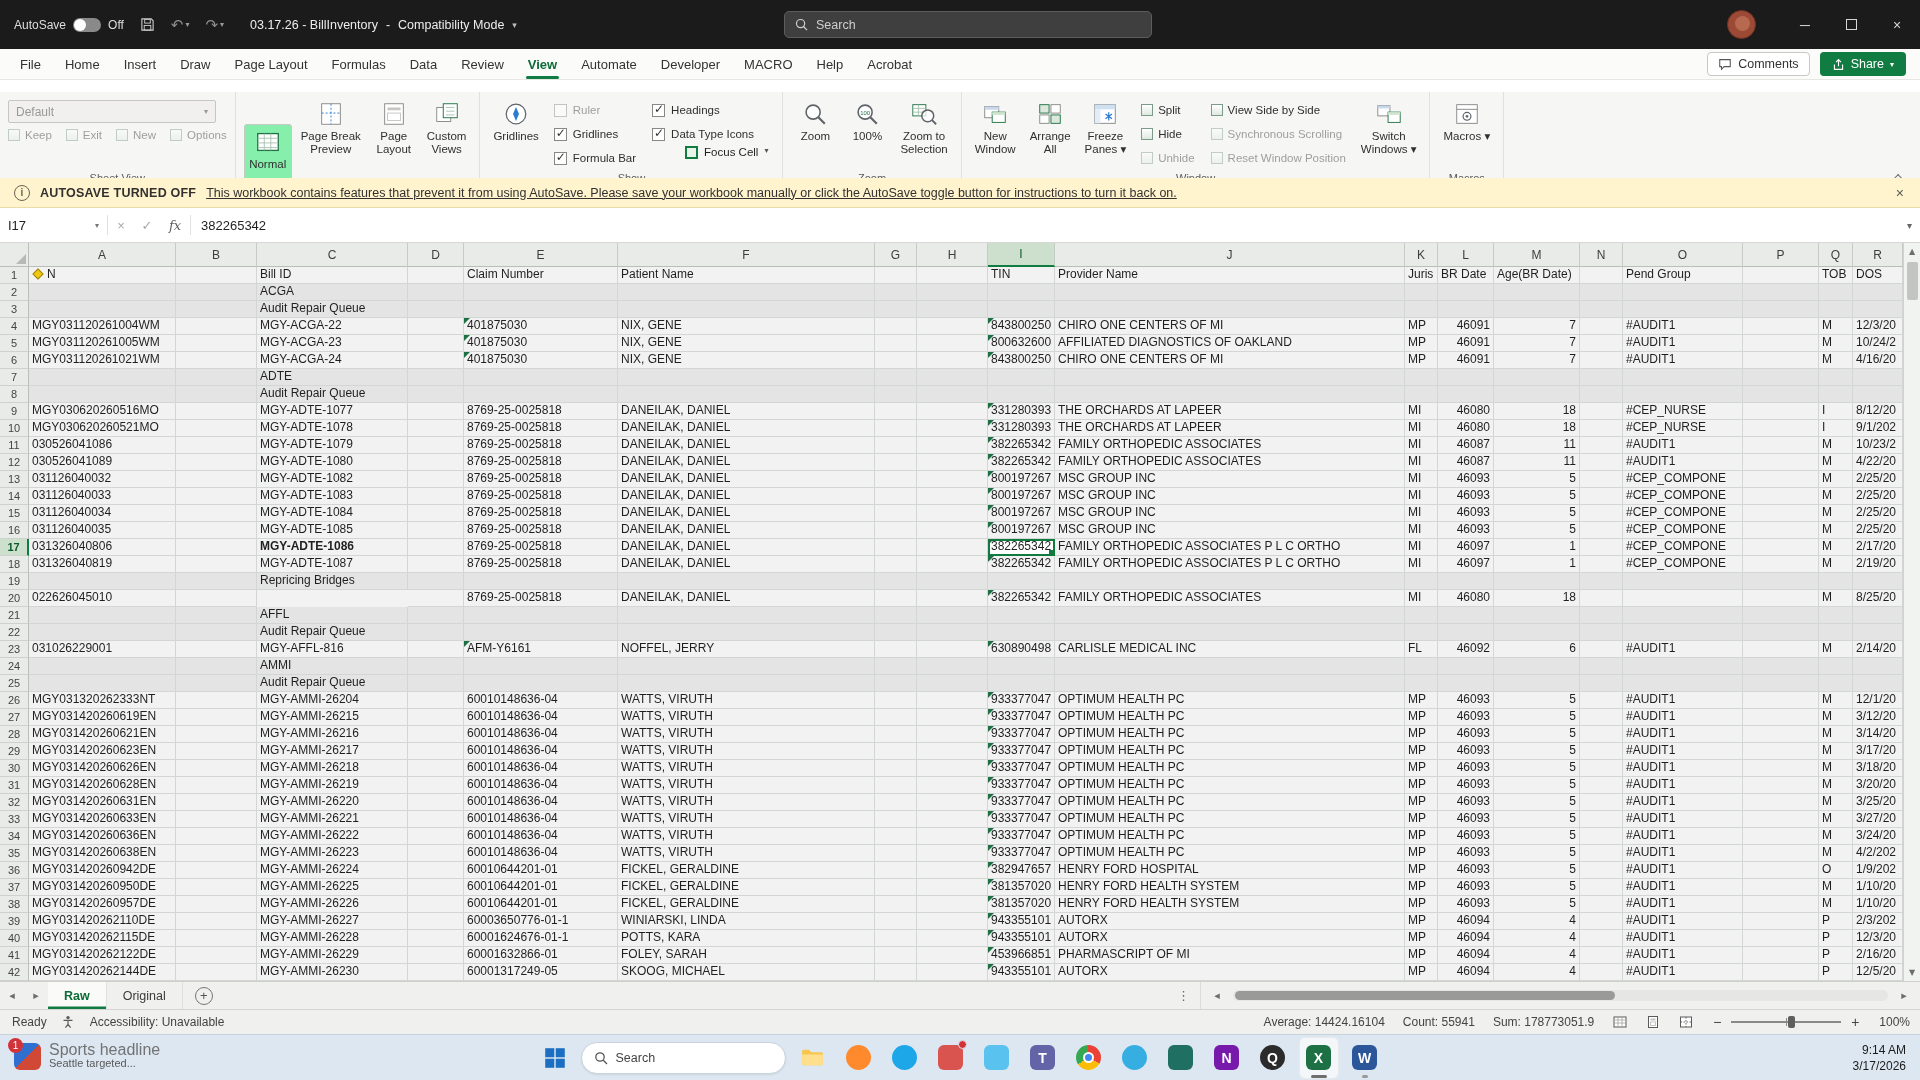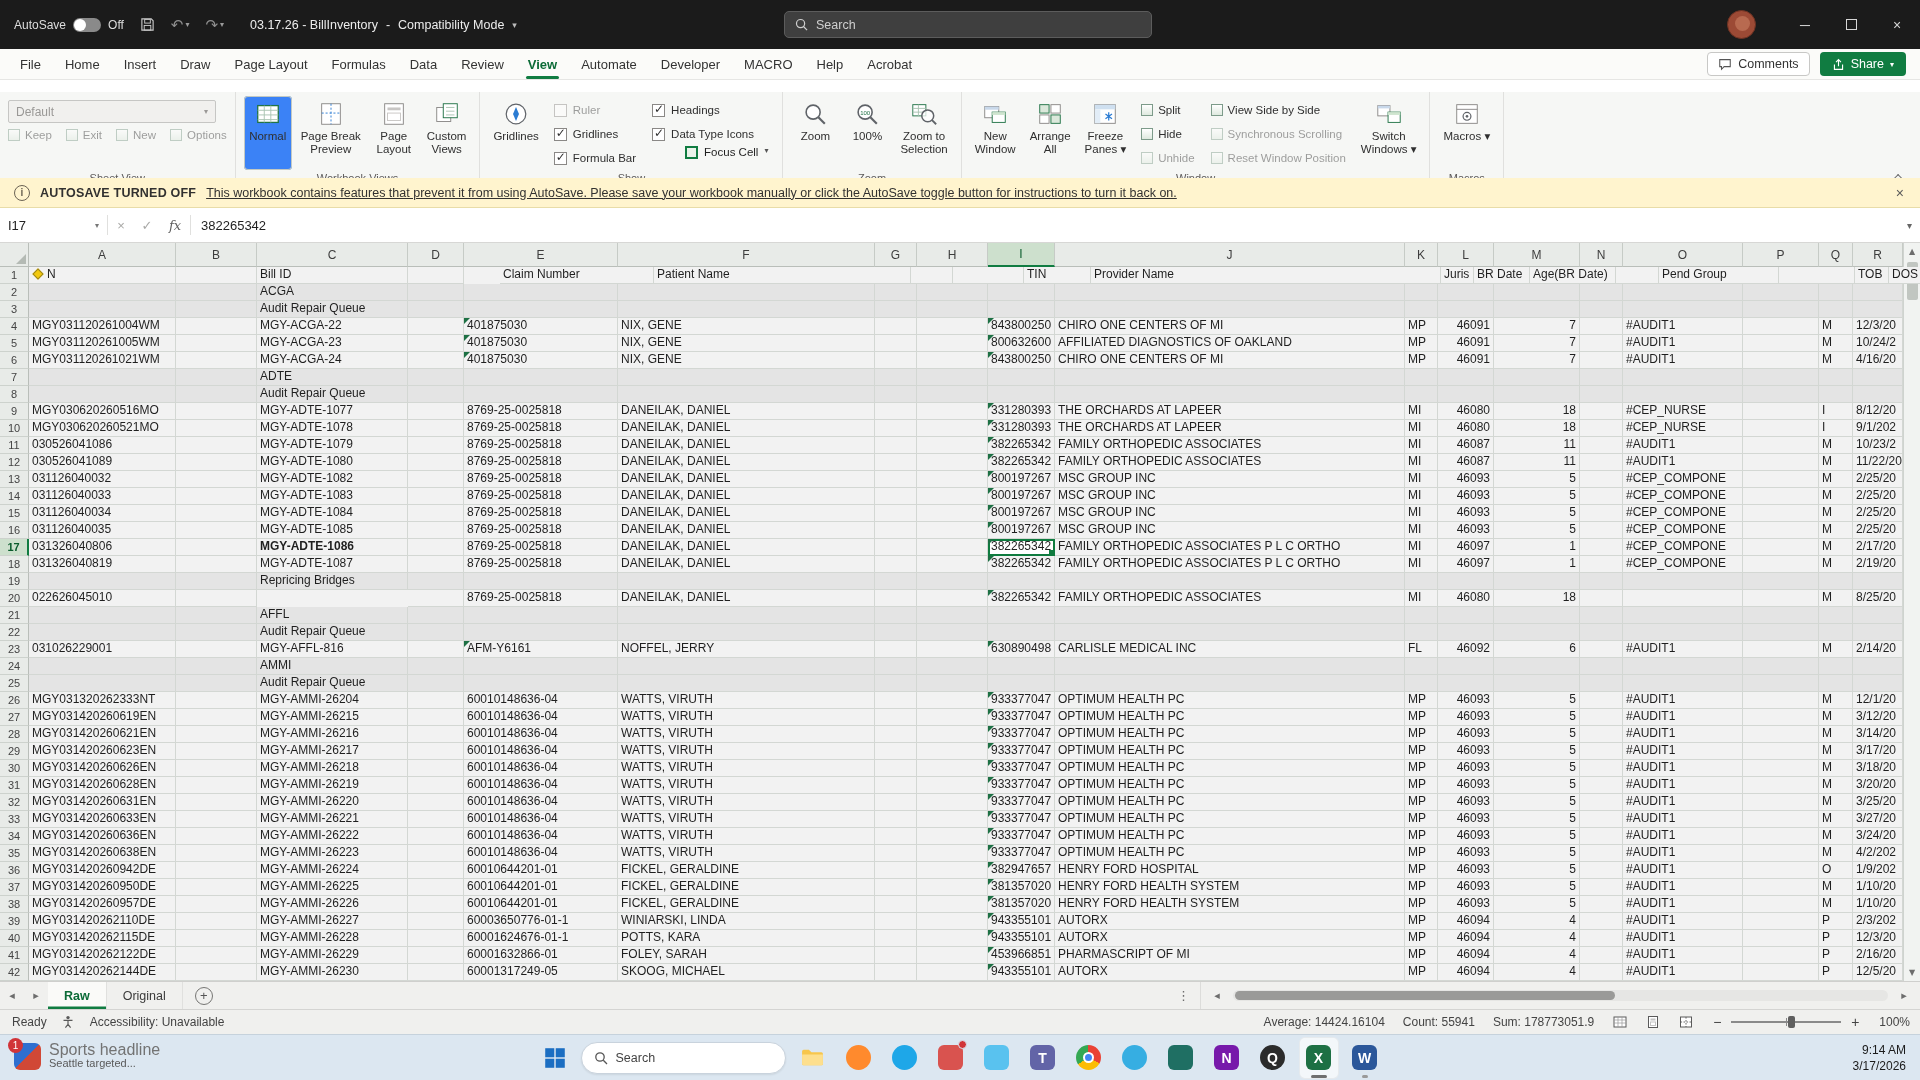--- a/index.html
+++ b/index.html
@@ -38,21 +38,21 @@
   .comments-btn{display:flex;align-items:center;gap:6px;border:1px solid #c8c8c6;border-radius:4px;height:24px;padding:0 10px;font-size:12.5px;color:#333;background:#fff;}
   .share-btn{display:flex;align-items:center;gap:6px;border-radius:4px;height:24px;padding:0 12px;font-size:12.5px;color:#fff;background:var(--accent);}
   .share-btn .dd{font-size:8px;}
 
   
   .ribbon{position:absolute;top:92px;left:0;width:1920px;height:98px;background:#f6f7f5;border-bottom:1px solid #d4d4d2;display:flex;}
   .rgroup{display:flex;flex-direction:column;padding:4px 8px 0;border-right:1px solid #e0e0de;}
   .rgc{flex:1;display:flex;align-items:flex-start;gap:4px;}
   .rgroup-label{height:19px;line-height:17px;text-align:center;font-size:11px;color:#5d5a58;}
   .bigbtn{min-width:48px;max-width:86px;height:74px;display:flex;flex-direction:column;align-items:center;padding:4px 5px 0;border-radius:4px;font-size:11.5px;color:#2f2f2f;text-align:center;}
-  .bigbtn.active{background:#3b82f6;box-shadow:inset 0 0 0 1px #c3c9c3;}
+  .bigbtn.active{background:#86efac;box-shadow:inset 0 0 0 1px #c3c9c3;margin-top:28px;}
   .bigbtn .bicon{width:28px;height:28px;}
   .bigbtn .bicon svg{width:100%;height:100%;}
   .blbl{line-height:13px;white-space:pre-line;margin-top:2px;}
   .ckcol{display:flex;flex-direction:column;justify-content:flex-start;margin:2px 6px 0 6px;}
   .check{display:flex;align-items:center;gap:6px;height:24px;font-size:11.5px;color:#2f2f2f;white-space:nowrap;}
   .check.dis{opacity:.45;}
   .cbox{width:13px;height:13px;border:1px solid #8a8886;background:#fff;position:relative;flex:none;}
   .cbox.checked:after{content:"✓";font-family:"DejaVu Sans",sans-serif;position:absolute;left:1px;top:-3px;font-size:12px;color:#2f2f2f;}
   .fcell{display:flex;gap:6px;height:24px;font-size:11.5px;white-space:nowrap;padding-left:33px;}
   .fcico{width:13px;height:13px;border:2px solid var(--accent);background:#eaf3ea;flex:none;}
@@ -510,21 +510,21 @@
         <div class="colhead" style="width: 34px;">Q</div>
         <div class="colhead" style="width: 50px;">R</div>
       </div>
     <div id="grid-rows">
         <div class="grow">
           <div class="rownum">1</div>
           <div class="gcell" style="width: 147px;"><span class="warnico"></span><span>N</span></div>
           <div class="gcell" style="width: 81px;"></div>
           <div class="gcell" style="width: 151px;"><span>Bill ID</span></div>
           <div class="gcell" style="width: 56px;"></div>
-          <div class="gcell" style="width: 154px; margin-left: 36px;"><span>Claim Number</span></div>
+          <div class="gcell" style="width: 154px;"><span>Claim Number</span></div>
           <div class="gcell" style="width: 257px;"><span>Patient Name</span></div>
           <div class="gcell" style="width: 42px;"></div>
           <div class="gcell" style="width: 71px;"></div>
           <div class="gcell" style="width: 67px;"><span>TIN</span></div>
           <div class="gcell" style="width: 350px;"><span>Provider Name</span></div>
           <div class="gcell" style="width: 33px;"><span>Juris</span></div>
           <div class="gcell" style="width: 56px;"><span>BR Date</span></div>
           <div class="gcell" style="width: 86px;"><span>Age(BR Date)</span></div>
           <div class="gcell" style="width: 43px;"></div>
           <div class="gcell" style="width: 120px;"><span>Pend Group</span></div>
@@ -754,21 +754,21 @@
           <div class="gcell" style="width: 71px;"></div>
           <div class="gcell" style="width: 67px;"><span class="tri"></span><span>382265342</span></div>
           <div class="gcell" style="width: 350px;"><span>FAMILY ORTHOPEDIC ASSOCIATES</span></div>
           <div class="gcell" style="width: 33px;"><span>MI</span></div>
           <div class="gcell num" style="width: 56px;"><span>46087</span></div>
           <div class="gcell num" style="width: 86px;"><span>11</span></div>
           <div class="gcell" style="width: 43px;"></div>
           <div class="gcell" style="width: 120px;"><span>#AUDIT1</span></div>
           <div class="gcell" style="width: 76px;"></div>
           <div class="gcell" style="width: 34px;"><span>M</span></div>
-          <div class="gcell" style="width: 50px;"><span>11/22/20</span></div>
+          <div class="gcell" style="width: 50px;"><span>4/22/20</span></div>
         </div>
         <div class="grow">
           <div class="rownum">13</div>
           <div class="gcell" style="width: 147px;"><span>031126040032</span></div>
           <div class="gcell" style="width: 81px;"></div>
           <div class="gcell" style="width: 151px;"><span>MGY-ADTE-1082</span></div>
           <div class="gcell" style="width: 56px;"></div>
           <div class="gcell" style="width: 154px;"><span>8769-25-0025818</span></div>
           <div class="gcell" style="width: 257px;"><span>DANEILAK, DANIEL</span></div>
           <div class="gcell" style="width: 42px;"></div>

